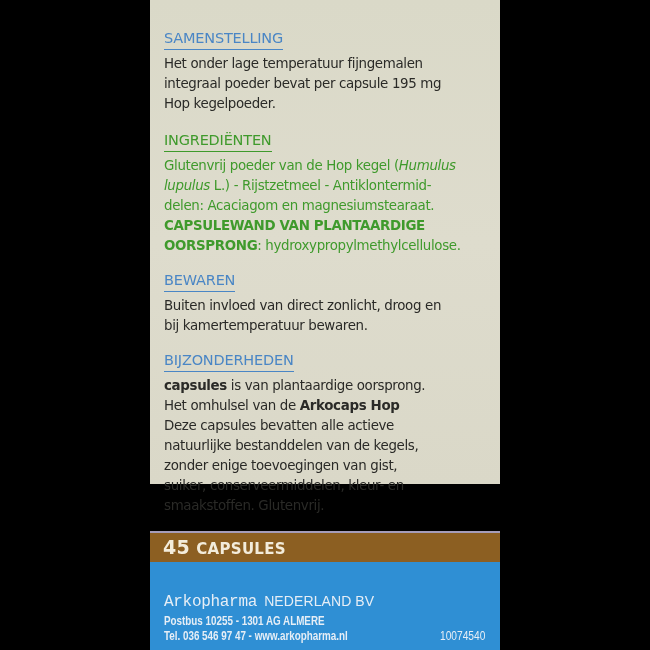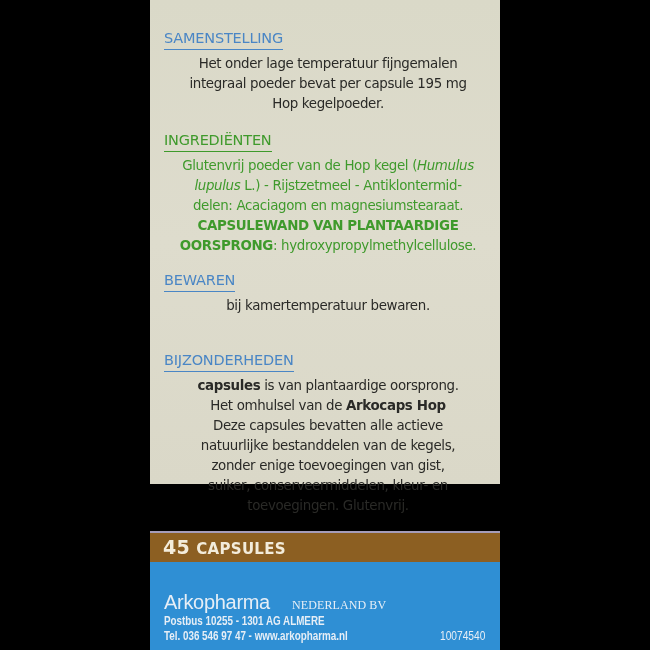--- a/index.html
+++ b/index.html
@@ -26,21 +26,20 @@
   .heading.blue { color: #4a86c5; }
   .heading.green { color: #3f9a2c; }
 
   .body-text {
     font-family: "DejaVu Sans", sans-serif;
     font-size: 13.4px;
     line-height: 20px;
     letter-spacing: -0.35px;
     color: #2a2a27;
     margin-top: 4px;
-    text-align: center;
   }
   .body-text.green { color: #3f9a2c; }
   .body-text b { font-weight: bold; }
   .body-text i { font-style: italic; }
   .line { display: block; white-space: nowrap; }
 
   .sec-samen { top: 28px; }
   .sec-ingr { top: 130px; }
   .sec-bewaren { top: 270px; }
   .sec-bijz { top: 350px; }
@@ -64,22 +63,22 @@
   .brown-band .count .word { font-size: 15px; }
 
   .blue-band {
     position: absolute; left: 0; right: 0; top: 562px; height: 88px;
     background: #2f8fd4;
   }
   .brand-line {
     position: absolute; left: 14px; top: 29px;
     color: #e6eef6; white-space: nowrap;
   }
-  .brand-line .brand { font-family: Liberation Sans, sans-serif; font-size: 20px; letter-spacing: -0.3px; }
-  .brand-line .country { font-family: Liberation Serif, serif; font-size: 12px; margin-left: 17px; letter-spacing: 0.1px; }
+  .brand-line .brand { font-family: Liberation Mono, monospace; font-size: 16px; letter-spacing: -0.3px; }
+  .brand-line .country { font-family: Liberation Sans, sans-serif; font-size: 14px; margin-left: 2px; letter-spacing: 0.1px; }
   .addr, .tel {
     position: absolute; left: 14px;
     font-family: "Liberation Sans", sans-serif;
     font-weight: bold;
     font-size: 12px;
     color: #e6eef6;
     transform: scaleX(0.82);
     transform-origin: left center;
     white-space: nowrap;
   }
@@ -115,34 +114,35 @@
       <span class="line"><i>lupulus</i><span> L.) - Rijstzetmeel - Antiklontermid-</span></span>
       <span class="line">delen: Acaciagom en magnesiumstearaat.</span>
       <span class="line"><b>CAPSULEWAND VAN PLANTAARDIGE</b></span>
       <span class="line"><b>OORSPRONG</b><span>: hydroxypropylmethylcellulose.</span></span>
     </div>
   </div>
 
   <div class="section sec-bewaren">
     <div class="heading blue">BEWAREN</div>
     <div class="body-text">
+      <span class="line">Buiten invloed van direct zonlicht, droog en</span>
       <span class="line">bij kamertemperatuur bewaren.</span>
     </div>
   </div>
 
   <div class="section sec-bijz">
     <div class="heading blue">BIJZONDERHEDEN</div>
     <div class="body-text">
       <span class="line"><b>capsules</b><span> is van plantaardige oorsprong.</span></span>
       <span class="line"><span>Het omhulsel van de </span><b>Arkocaps Hop</b></span>
       <span class="line">Deze capsules bevatten alle actieve</span>
       <span class="line">natuurlijke bestanddelen van de kegels,</span>
       <span class="line">zonder enige toevoegingen van gist,</span>
       <span class="line">suiker, conserveermiddelen, kleur- en</span>
-      <span class="line">toevoegingen. Glutenvrij.</span>
+      <span class="line">smaakstoffen. Glutenvrij.</span>
     </div>
   </div>
 
   <div class="divider-line"></div>
 
   <div class="brown-band">
     <div class="count">
       <span class="num">45</span>
       <span class="word">CAPSULES</span>
     </div>

